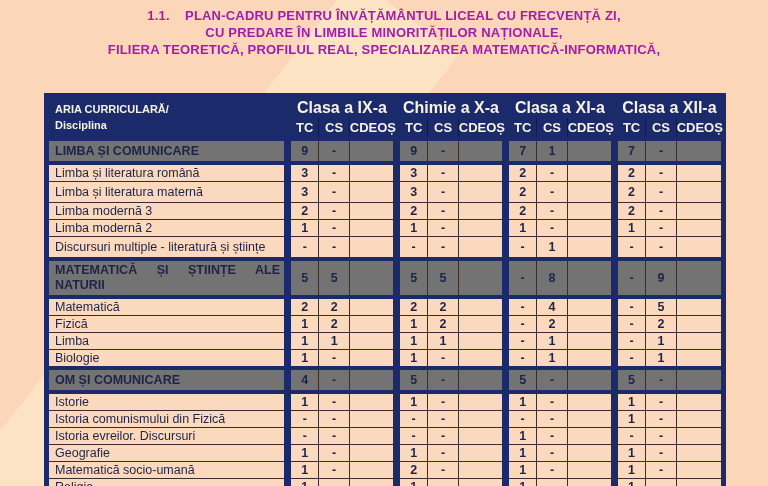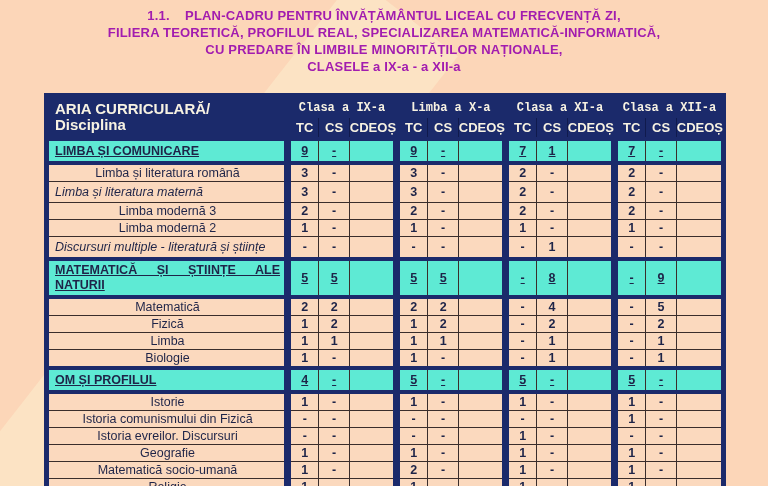--- a/index.html
+++ b/index.html
@@ -51,93 +51,89 @@
   
   thead th {
     background: #1b2a6b;
     color: #f7f2e2;
     font-weight: bold;
     padding: 0;
   }
   th.corner {
     text-align: left;
     vertical-align: top;
-    font-size: 15px;
+    font-size: 11px;
     line-height: 16px;
     padding: 3px 4px 2px 6px;
   }
   th.grp {
-    font-size: 12px;
+    font-size: 16px;
     height: 20px;
     border-left: 7px solid #1b2a6b;
-    font-family: Liberation Mono, monospace;
   }
   tr.hdr-sub th {
     font-size: 13px;
     height: 19px;
     border-left: 1px solid #101a4d;
   }
   tr.hdr-sub th.group-start { border-left: 7px solid #1b2a6b; }
   thead tr:last-child th { border-bottom: 4px solid #1b2a6b; }
 
   
   td {
     border: 1px solid #3a2d2b;
     padding: 0 2px;
     font-size: 12.5px;
     overflow: hidden;
   }
   td.name-cell {
     padding: 0 4px 0 6px;
-    text-align: center;
+    text-align: left;
     vertical-align: middle;
     height: 16px;
   }
   td.num-cell {
     text-align: center;
     vertical-align: middle;
     font-weight: bold;
   }
   td.group-start { border-left: 7px solid #1b2a6b; }
 
   tr.section-row td {
     font-weight: bold;
     border-top: 4px solid #1b2a6b;
     border-bottom: 4px solid #1b2a6b;
-    background: #5eead4;
-    text-decoration: underline;
+    background: #737373;
   }
   tr.section-row td.name-cell {
     text-align: justify;
     text-align-last: left;
     line-height: 15px;
     padding-top: 2px;
     padding-bottom: 2px;
   }
   tr.italic td.name-cell {
-    font-style: italic;
     text-align: justify;
     text-align-last: left;
     line-height: 15px;
     padding-top: 2px;
     padding-bottom: 2px;
   }
 </style>
 </head>
 <body>
 
 <div class="page">
   <div class="wm-band"></div>
   <div class="wm-ring"></div>
 
   <div class="title-block">
     <div>1.1.&nbsp;&nbsp;&nbsp;&nbsp;PLAN-CADRU PENTRU ÎNVĂȚĂMÂNTUL LICEAL CU FRECVENȚĂ ZI,</div>
+    <div>CU PREDARE ÎN LIMBILE MINORITĂȚILOR NAȚIONALE,</div>
     <div>FILIERA TEORETICĂ, PROFILUL REAL, SPECIALIZAREA MATEMATICĂ-INFORMATICĂ,</div>
-    <div>CU PREDARE ÎN LIMBILE MINORITĂȚILOR NAȚIONALE,</div>
-    <div>CLASELE a IX-a - a XII-a</div>
   </div>
 
   <table class="plan">
     <colgroup>
       <col style="width:230px">
       <col style="width:30px">
         <col style="width:29px">
         <col style="width:45px">
       <col style="width:30px">
         <col style="width:29px">
@@ -149,21 +145,21 @@
         <col style="width:29px">
         <col style="width:45px">
     </colgroup>
     <thead>
       <tr>
         <th class="corner" rowspan="2">
           <div>ARIA CURRICULARĂ/</div>
           <div>Disciplina</div>
         </th>
         <th class="grp" colspan="3">Clasa a IX-a</th>
-        <th class="grp" colspan="3">Limba a X-a</th>
+        <th class="grp" colspan="3">Chimie a X-a</th>
         <th class="grp" colspan="3">Clasa a XI-a</th>
         <th class="grp" colspan="3">Clasa a XII-a</th>
       </tr>
       <tr class="hdr-sub">
         <th class="group-start">TC</th>
         <th>CS</th>
         <th>CDEOȘ</th>
         <th class="group-start">TC</th>
         <th>CS</th>
         <th>CDEOȘ</th>
@@ -335,21 +331,21 @@
           <td class="num-cell">-</td>
           <td class="num-cell"></td>
           <td class="num-cell group-start">-</td>
           <td class="num-cell">1</td>
           <td class="num-cell"></td>
           <td class="num-cell group-start">-</td>
           <td class="num-cell">1</td>
           <td class="num-cell"></td>
         </tr>
         <tr class="section-row">
-          <td class="name-cell">OM ȘI PROFILUL</td>
+          <td class="name-cell">OM ȘI COMUNICARE</td>
           <td class="num-cell group-start">4</td>
           <td class="num-cell">-</td>
           <td class="num-cell"></td>
           <td class="num-cell group-start">5</td>
           <td class="num-cell">-</td>
           <td class="num-cell"></td>
           <td class="num-cell group-start">5</td>
           <td class="num-cell">-</td>
           <td class="num-cell"></td>
           <td class="num-cell group-start">5</td>

